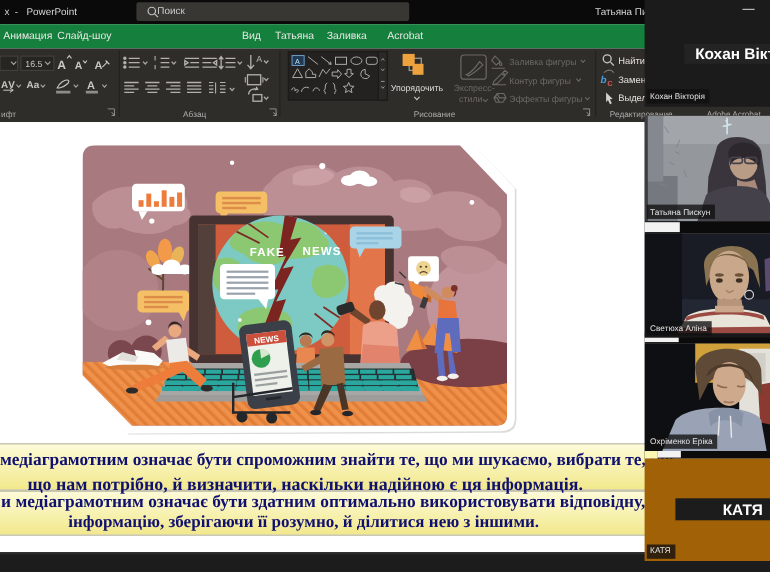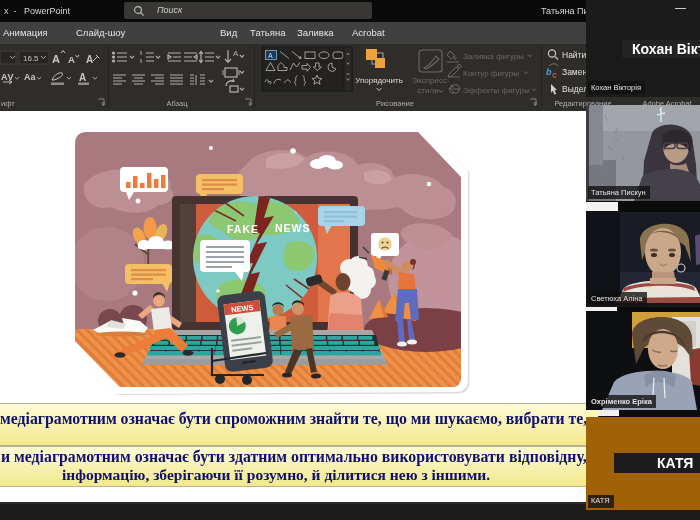--- a/index.html
+++ b/index.html
@@ -1,20 +1,20 @@
 <!DOCTYPE html>
 <html><head>
 <meta charset="utf-8">
 <style>
 html,body{margin:0;padding:0;background:#000;}
 #root{position:relative;width:700px;height:520px;overflow:hidden;background:#fff;font-family:"Liberation Sans",sans-serif;}
 .abs{position:absolute;}
 #titlebar{left:0;top:0;width:700px;height:22px;background:#0a0a0a;color:#d6d6d6;font-size:9px;}
 #searchbox{left:124px;top:2px;width:248px;height:17px;background:#393733;border-radius:2px;color:#cdcdcd;font-size:9px;line-height:17px;}
-#menurow{left:0;top:22px;width:700px;height:22px;background:#404040;color:#e8e6e3;font-size:9.5px;}
+#menurow{left:0;top:22px;width:700px;height:22px;background:#15803d;color:#e8e6e3;font-size:9.5px;}
 #menurow span{position:absolute;top:0;line-height:22px;}
 #ribbon{left:0;top:44px;width:700px;height:67px;background:#2f2d2a;}
 #slidewhite{left:0;top:111px;width:586px;height:391px;background:#fff;}
 .ybox{left:-30px;width:628px;background:linear-gradient(#fdfbd8,#f2e88c);border:1px solid #b5b193;box-sizing:border-box;}
 .yline{position:absolute;white-space:nowrap;font-family:"Liberation Serif",serif;font-weight:bold;color:#10106e;}
 #bottomband{left:0;top:502px;width:700px;height:18px;background:#1d1c1c;border-top:2px solid #2c2b2b;box-sizing:border-box;}
 .tile{left:586px;width:114px;overflow:hidden;background:#181818;}
 .vlabel{position:absolute;left:2px;background:rgba(16,16,16,.78);color:#e3e3e3;font-size:7.5px;padding:1.5px 4px 2.5px 3px;white-space:nowrap;}
 .bigname{position:absolute;color:#fff;font-weight:bold;white-space:nowrap;}
 .gap{left:586px;width:114px;background:#0b0b0b;}
@@ -26,26 +26,26 @@
 
   <div class="abs" id="titlebar">
     <span style="position:absolute;left:4px;top:6px;">х&nbsp;&nbsp;-&nbsp;&nbsp;&nbsp;PowerPoint</span>
     <span style="position:absolute;left:541px;top:6px;">Татьяна Пискун</span>
   </div>
   <div class="abs" id="searchbox">
     <svg width="12" height="12" style="position:absolute;left:9px;top:3px" viewBox="0 0 12 12">
         <circle cx="5" cy="5" r="3.4" fill="none" stroke="#c2c2c2" stroke-width="1.1"></circle>
         <line x1="7.6" y1="7.6" x2="10.6" y2="10.6" stroke="#c2c2c2" stroke-width="1.1"></line>
       </svg>
-    <span style="position:absolute;left:33px;font-style:italic;">Поиск</span>
+    <span style="position:absolute;left:19px;">Поиск</span>
   </div>
 
   <div class="abs" id="menurow">
     <span style="left:3px">Анимация</span>
-    <span style="left:76px">Слайд-шоу</span>
+    <span style="left:52px">Слайд-шоу</span>
     <span style="left:220px">Вид</span>
     <span style="left:250px">Татьяна</span>
     <span style="left:297px">Заливка</span>
     <span style="left:352px">Acrobat</span>
   </div>
 
   <div class="abs" id="ribbon">
       <svg width="700" height="67" viewBox="0 0 700 67" style="position:absolute;left:0;top:0">
 <g fill="none" stroke="#b3b1ad" stroke-width="1.1">
 
@@ -508,20 +508,21 @@
   <path d="M240 226 L245 250 L251 249 L246 225 Z" fill="#4b3527"></path>
   <ellipse cx="221" cy="252" rx="5" ry="2.5" fill="#23262b"></ellipse>
             <ellipse cx="250" cy="253" rx="5" ry="2.5" fill="#23262b"></ellipse>
  </g>
 </g>
 </svg>
 </div>
   <div class="abs ybox" style="top:403px;height:43px;"></div>
   <div class="abs ybox" style="top:446px;height:41px;"></div>
   <div class="yline" style="top:410px;left:0;font-size:15.8px;">медіаграмотним означає бути спроможним знайти те, що ми шукаємо, вибрати те, що</div>
+  <div class="yline" style="top:430px;left:25px;font-size:16.3px;">що нам потрібно, й визначити, наскільки надійною є ця інформація.</div>
   <div class="yline" style="top:448px;left:1px;font-size:15.8px;">и медіаграмотним означає бути здатним оптимально використовувати відповідну, з</div>
   <div class="yline" style="top:466px;left:62px;font-size:15.5px;text-align:right;">інформацію, зберігаючи її розумно, й ділитися нею з іншими.</div>
   <div class="abs" id="bottomband"></div>
 
   <div class="abs tile" style="top:0;height:97px;background:#1b1b1b;">
     <div style="position:absolute;left:36px;top:40px;width:78px;height:18px;background:#232323;"></div>
     <div class="bigname" style="left:46px;top:41px;font-size:14px;">Кохан Вікторія</div>
     <div style="position:absolute;left:89px;top:8px;width:11px;height:1.2px;background:#c9c9c9;"></div>
     <div class="vlabel" style="bottom:3px;">Кохан Вікторія</div>
   </div>
@@ -577,21 +578,21 @@
       <path d="M71 60 q6 4 12 0" stroke="#8d6850" stroke-width="1.5" fill="none"></path>
       <circle cx="95" cy="56" r="4" fill="none" stroke="#cfcfcf" stroke-width="1.1"></circle>
       <path d="M66 60 L88 60 L90 72 L66 72 Z" fill="#b8957a"></path>
       <path d="M30 91 L38 76 C48 66 102 66 110 76 L114 84 L114 91 Z" fill="#e9e4da"></path>
       <path d="M32 86 L114 85 L114 91 L30 91 Z" fill="#9a4a42"></path>
       <path d="M38 76 C56 69 94 69 108 75 L109 79 C94 72 54 72 37 80 Z" fill="#9a4a42"></path>
       <rect x="64" y="66" width="26" height="6" fill="#c8a78a"></rect>
     </svg>
     <div class="vlabel" style="bottom:2px;">Светюха Аліна</div>
   </div>
-  <div class="abs tile" style="top:312px;height:98px;font-weight:bold;">
+  <div class="abs tile" style="top:312px;height:98px;">
     <svg width="114" height="98" viewBox="0 0 114 98">
       <rect width="114" height="98" fill="#0e0f12"></rect>
       <rect x="46" y="0" width="68" height="36" fill="#d0a03a"></rect>
       <rect x="86" y="5" width="28" height="64" fill="#e4e1da"></rect>
       <rect x="90" y="9" width="20" height="26" fill="#d2cfc8"></rect>
       <path d="M103 38 L114 36 L114 74 L105 72 Z" fill="#8a3a30"></path>
       <path d="M46 22 C48 0 102 -2 106 24 L107 48 L98 36 C86 24 60 28 56 40 L50 52 Z" fill="#5f4a38"></path>
       <ellipse cx="77" cy="37" rx="15" ry="20" fill="#cfa98c"></ellipse>
       <path d="M56 30 C60 14 96 14 99 36 L94 28 C84 18 64 20 60 28 Z" fill="#4e3a2a"></path>
       <path d="M66 38 q5 3 9 2 M84 39 q4 1 7 0" stroke="#8a6a4e" stroke-width="1.4" fill="none"></path>

